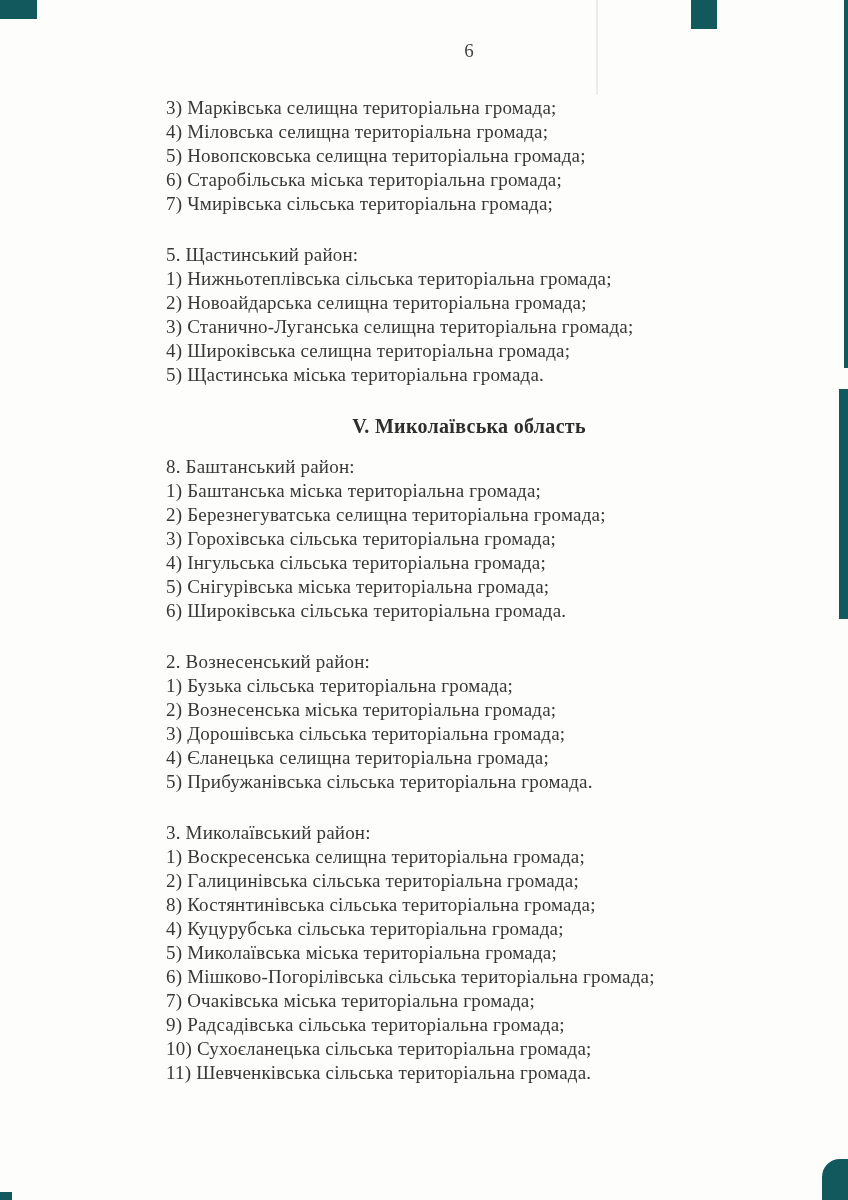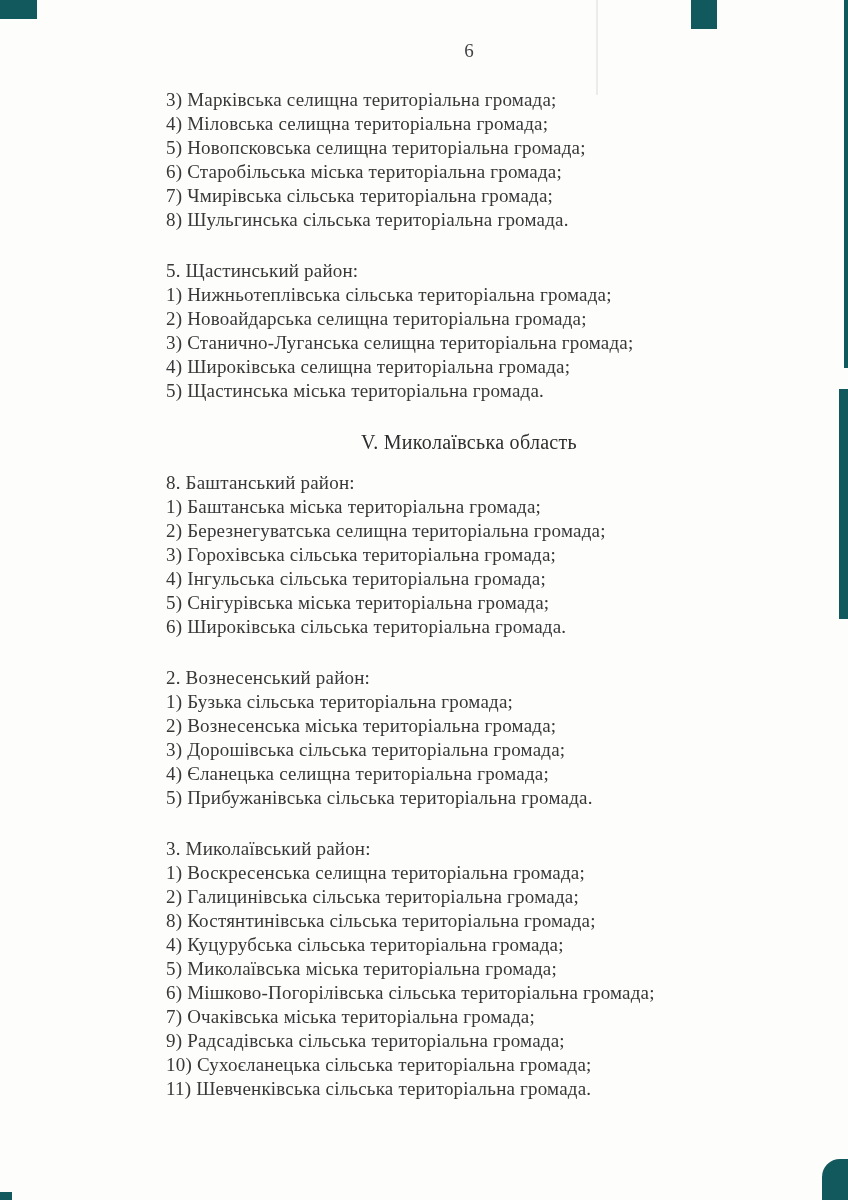--- a/index.html
+++ b/index.html
@@ -27,29 +27,29 @@
   }
   .content {
     position: absolute;
     top: 84px;
     left: 166px;
     width: 620px;
     font-size: 19px;
     line-height: 24px;
     letter-spacing: 0.2px;
   }
-  .block { margin: 4px 0 27px 0; }
+  .block { margin: 12px 0 27px 0; }
   .block:last-child { margin-bottom: 0; }
   .line { margin: 0; white-space: nowrap; }
   .oblast-heading {
     margin: 16px 0 17px 0;
     width: 606px;
     text-align: center;
     font-size: 20px;
-    font-weight: normal;
+    font-weight: bold;
     color: #2e2e2e;
     letter-spacing: 0.3px;
   }
   
   .mark { position: absolute; background: var(--mark-color, #12595d); }
   .mark-top-left     { left: 0;    top: 0;      width: 37px; height: 19px; }
   .mark-top-right    { left: 691px; top: 0;     width: 26px; height: 29px; }
   .mark-right-top    { left: 844px; top: 0;     width: 4px;  height: 368px; }
   .mark-right-mid    { left: 839px; top: 389px; width: 9px;  height: 230px; }
   .mark-bottom-right { left: 822px; top: 1159px; width: 26px; height: 41px; border-top-left-radius: 18px; }
@@ -71,21 +71,20 @@
 
   <div class="page-number">6</div>
 
   <main class="content">
     <section class="block">
         <p class="line">3) Марківська селищна територіальна громада;</p>
         <p class="line">4) Міловська селищна територіальна громада;</p>
         <p class="line">5) Новопсковська селищна територіальна громада;</p>
         <p class="line">6) Старобільська міська територіальна громада;</p>
         <p class="line">7) Чмирівська сільська територіальна громада;</p>
-        <p class="line">8) Шульгинська сільська територіальна громада.</p>
       </section>
 
     <section class="block">
         <p class="line">5. Щастинський район:</p>
         <p class="line">1) Нижньотеплівська сільська територіальна громада;</p>
         <p class="line">2) Новоайдарська селищна територіальна громада;</p>
         <p class="line">3) Станично-Луганська селищна територіальна громада;</p>
         <p class="line">4) Широківська селищна територіальна громада;</p>
         <p class="line">5) Щастинська міська територіальна громада.</p>
       </section>

